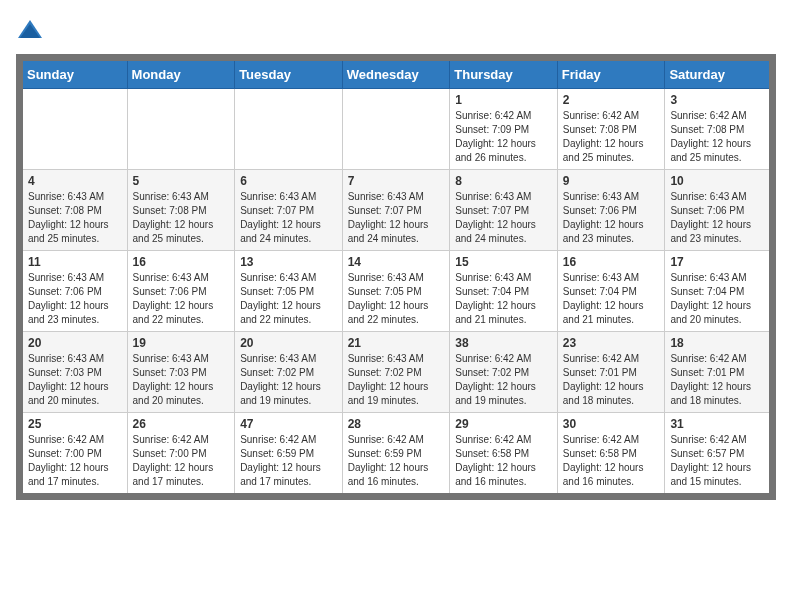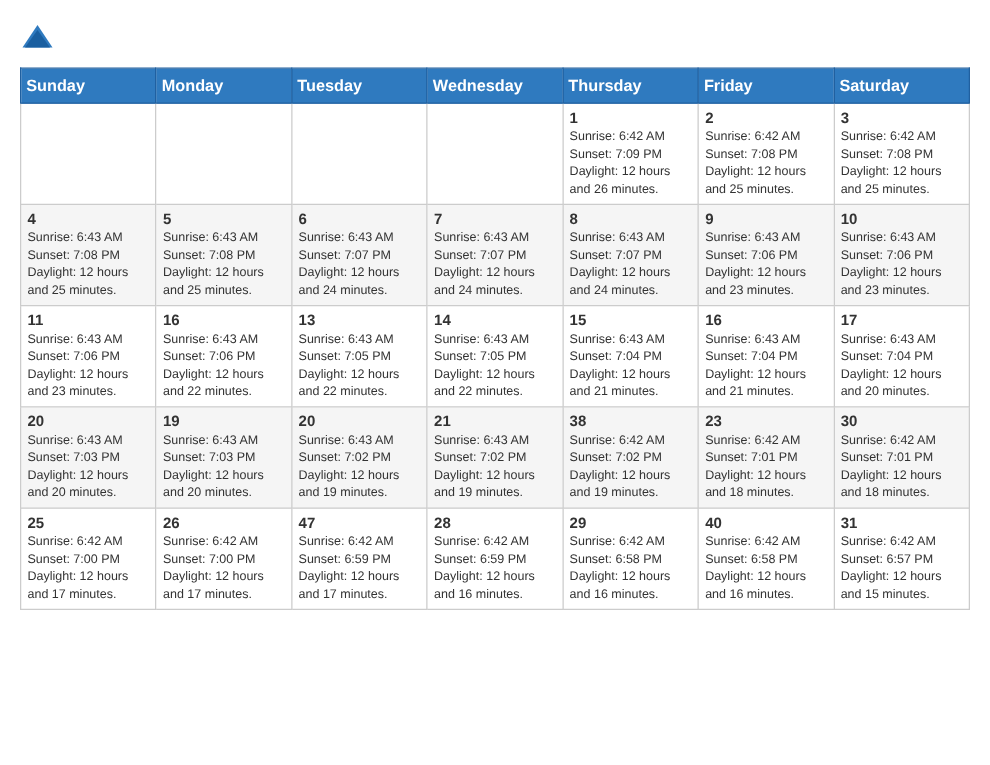--- a/index.html
+++ b/index.html
@@ -33,21 +33,21 @@
       font-weight: normal;
       color: #333;
     }
     .location {
       font-size: 15px;
       color: #555;
     }
     .calendar {
       width: 100%;
       border-collapse: collapse;
-      border: 1px solid #737373;
+      border: 7px solid #737373;
     }
     .calendar th {
       background-color: #2f7abf;
       color: #fff;
       font-size: 13px;
       font-weight: bold;
       padding: 6px 4px;
       text-align: left;
       border: 1px solid #2060a0;
     }
@@ -256,21 +256,21 @@
 Sunset: 7:02 PM
 Daylight: 12 hours and 19 minutes.</div>
         </td>
         <td>
           <span class="day-num">23</span>
           <div class="cell-content" style="white-space: pre-line;">Sunrise: 6:42 AM
 Sunset: 7:01 PM
 Daylight: 12 hours and 18 minutes.</div>
         </td>
         <td>
-          <span class="day-num">30</span>
+          <span class="day-num">18</span>
           <div class="cell-content" style="white-space: pre-line;">Sunrise: 6:42 AM
 Sunset: 7:01 PM
 Daylight: 12 hours and 18 minutes.</div>
         </td>
       </tr>
       <tr>
         <td>
           <span class="day-num">25</span>
           <div class="cell-content" style="white-space: pre-line;">Sunrise: 6:42 AM
 Sunset: 7:00 PM
@@ -294,21 +294,21 @@
 Sunset: 6:59 PM
 Daylight: 12 hours and 16 minutes.</div>
         </td>
         <td>
           <span class="day-num">29</span>
           <div class="cell-content" style="white-space: pre-line;">Sunrise: 6:42 AM
 Sunset: 6:58 PM
 Daylight: 12 hours and 16 minutes.</div>
         </td>
         <td>
-          <span class="day-num">40</span>
+          <span class="day-num">30</span>
           <div class="cell-content" style="white-space: pre-line;">Sunrise: 6:42 AM
 Sunset: 6:58 PM
 Daylight: 12 hours and 16 minutes.</div>
         </td>
         <td>
           <span class="day-num">31</span>
           <div class="cell-content" style="white-space: pre-line;">Sunrise: 6:42 AM
 Sunset: 6:57 PM
 Daylight: 12 hours and 15 minutes.</div>
         </td>

